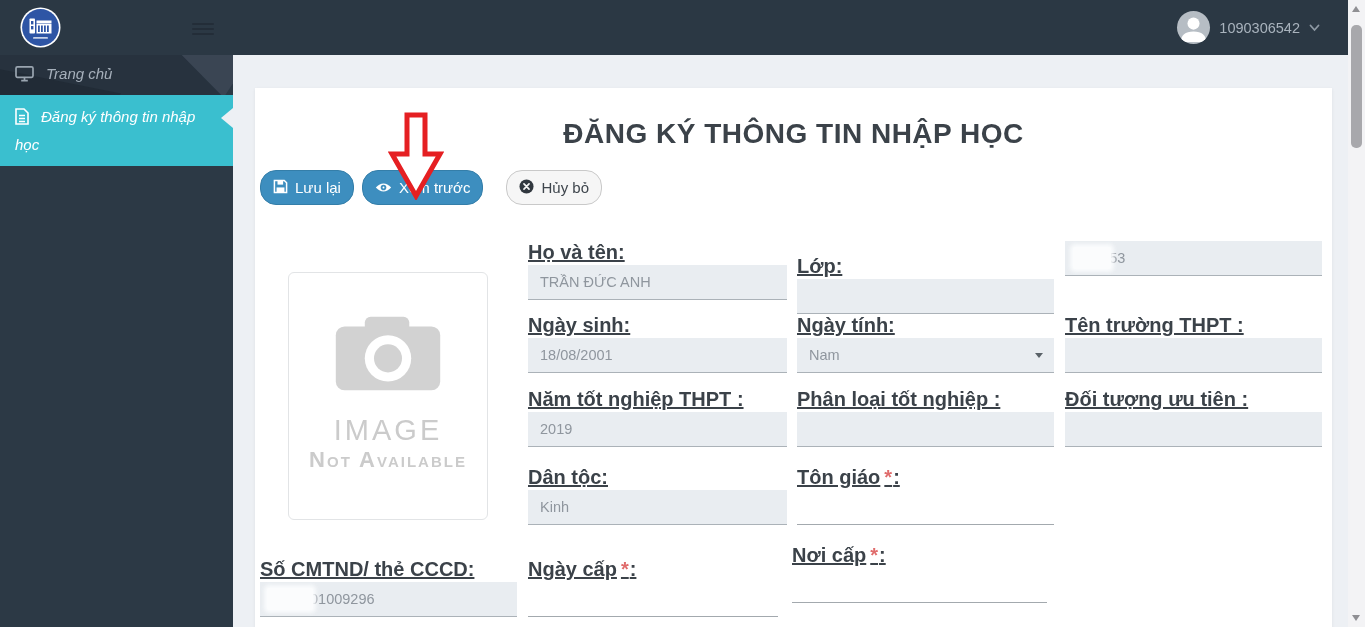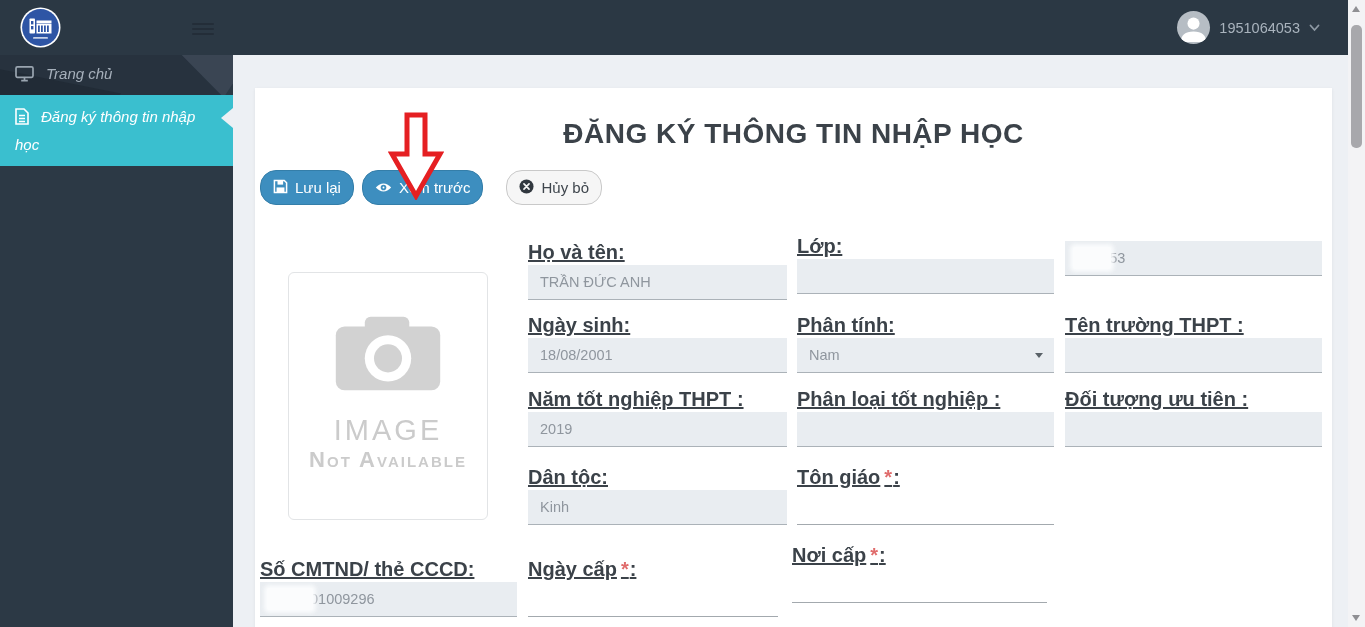--- a/index.html
+++ b/index.html
@@ -90,21 +90,21 @@
         <span></span>
         <span></span>
       </div>
     <div class="user-chip">
       <div class="avatar">
         <svg viewBox="0 0 34 34" width="33" height="33">
           <circle cx="17" cy="13" r="6.2" fill="#fff"></circle>
           <path d="M4 32 Q4 21 17 21 Q30 21 30 32 Z" fill="#fff"></path>
         </svg>
       </div>
-      <span class="user-id">1951064053</span>
+      <span class="user-id">1090306542</span>
       <span class="chev">
         <svg width="11" height="8" viewBox="0 0 11 8">
             <path d="M1.5 1.5 L5.5 6 L9.5 1.5" stroke="#8e99a4" stroke-width="1.8" fill="none" stroke-linecap="round"></path>
           </svg>
       </span>
     </div>
   </div>
 
   <aside class="sidebar">
     <div class="side-art">
@@ -179,37 +179,37 @@
           <circle cx="60" cy="49" r="14.5" fill="#d2d2d2"></circle>
         </svg>
         <div class="ph1">IMAGE</div>
         <div class="ph2">Not Available</div>
       </div>
 
       <div class="field" style="left:273px;top:153px;width:259px">
         <label>Họ và tên:</label>
         <div class="inp filled"><span>TRẦN ĐỨC ANH</span></div>
       </div>
-      <div class="field" style="left:542px;top:147px;width:257px">
+      <div class="field" style="left:542px;top:167px;width:257px">
         <label>Lớp:</label>
         <div class="inp filled"><span></span></div>
       </div>
       <div class="field" style="left:810px;top:153px;width:257px">
         <div class="inp filled">
           <span style="">064053</span>
           <span class="blurbox" style="left:8px;width:38px"></span>
         </div>
       </div>
 
       <div class="field" style="left:273px;top:226px;width:259px">
         <label>Ngày sinh:</label>
         <div class="inp filled"><span>18/08/2001</span></div>
       </div>
       <div class="field" style="left:542px;top:226px;width:257px">
-        <label>Phân tính:</label>
+        <label>Ngày tính:</label>
         <div class="inp filled">
           <span>Nam</span>
           <span class="caret"></span>
         </div>
       </div>
       <div class="field" style="left:810px;top:226px;width:257px">
         <label>Tên trường THPT :</label>
         <div class="inp filled"><span></span></div>
       </div>
 

